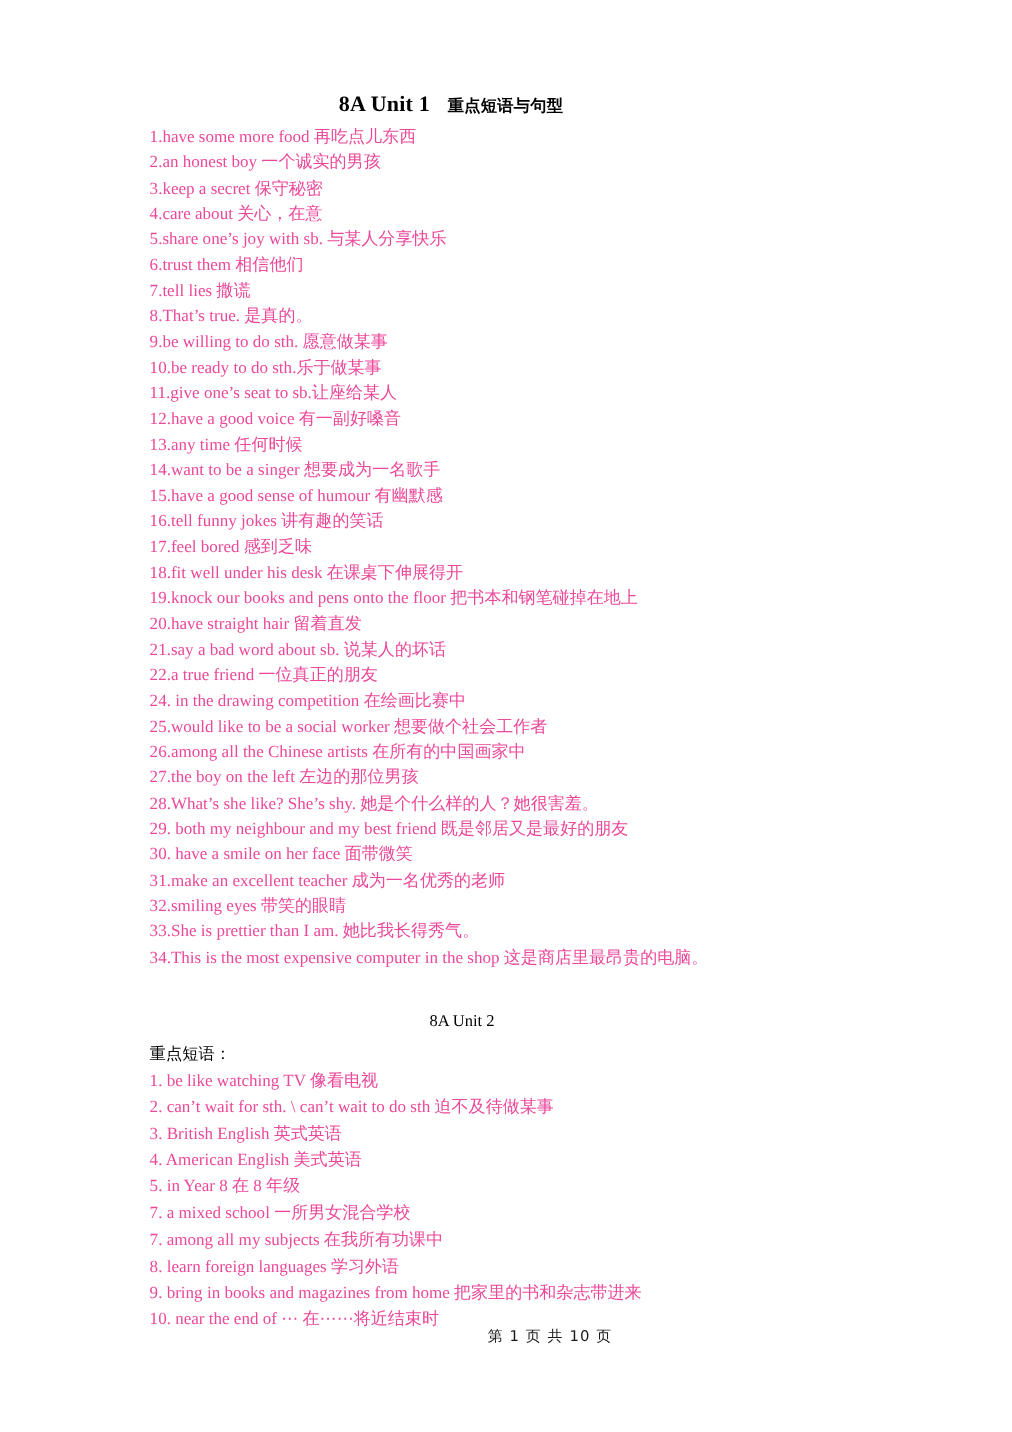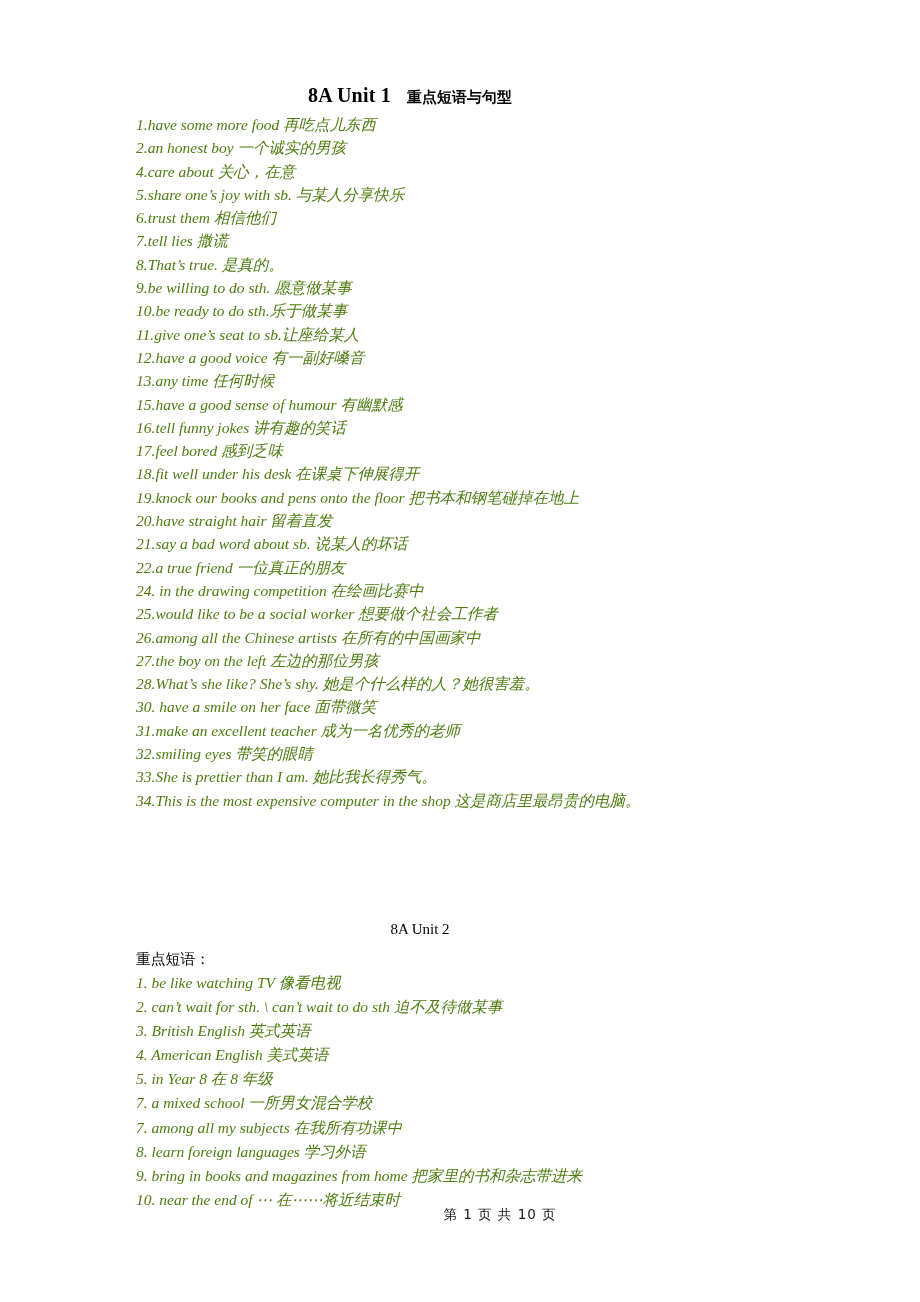--- a/index.html
+++ b/index.html
@@ -44,22 +44,21 @@
     position: absolute;
     left: 136px;
     margin: 0;
     padding: 0;
     list-style: none;
   }
   .list li {
     font-size: 15.5px;
     line-height: 23.3px;
     white-space: nowrap;
-    color: #4d7c0f;
-    font-style: italic;
+    color: #ec4899;
   }
   .list-unit1 { top: 113px; }
   .list-unit1 li { line-height: 23.3px; }
 
   
   .unit2-title {
     position: absolute;
     left: 0;
     top: 921px;
     width: 840px;
@@ -105,43 +104,46 @@
 
 <div class="page">
 
   <div class="unit1-title">
     <span>8A Unit 1</span><span class="sp2"></span><span class="cn">重点短语与句型</span>
   </div>
 
   <ul class="list list-unit1">
     <li>1.have some more food  再吃点儿东西</li>
     <li>2.an honest boy    一个诚实的男孩</li>
+    <li>3.keep a secret  保守秘密</li>
     <li>4.care about  关心，在意</li>
     <li>5.share one’s joy with sb.  与某人分享快乐</li>
     <li>6.trust them  相信他们</li>
     <li>7.tell lies  撒谎</li>
     <li>8.That’s true.  是真的。</li>
     <li>9.be willing to do sth.  愿意做某事</li>
     <li>10.be ready to do sth.乐于做某事</li>
     <li>11.give one’s seat to sb.让座给某人</li>
     <li>12.have a good voice  有一副好嗓音</li>
     <li>13.any time  任何时候</li>
+    <li>14.want to be a singer  想要成为一名歌手</li>
     <li>15.have a good sense of humour  有幽默感</li>
     <li>16.tell funny jokes  讲有趣的笑话</li>
     <li>17.feel bored  感到乏味</li>
     <li>18.fit well under his desk  在课桌下伸展得开</li>
     <li>19.knock our books and pens onto the floor  把书本和钢笔碰掉在地上</li>
     <li>20.have straight hair  留着直发</li>
     <li>21.say a bad word about sb.  说某人的坏话</li>
     <li>22.a true friend  一位真正的朋友</li>
     <li>24. in the drawing competition  在绘画比赛中</li>
     <li>25.would like to be a social worker  想要做个社会工作者</li>
     <li>26.among all the Chinese artists  在所有的中国画家中</li>
     <li>27.the boy on the left  左边的那位男孩</li>
     <li>28.What’s she like? She’s shy.  她是个什么样的人？她很害羞。</li>
+    <li>29. both my neighbour and my best friend  既是邻居又是最好的朋友</li>
     <li>30. have a smile on her face  面带微笑</li>
     <li>31.make an excellent teacher  成为一名优秀的老师</li>
     <li>32.smiling eyes  带笑的眼睛</li>
     <li>33.She is prettier than I am.  她比我长得秀气。</li>
     <li>34.This is the most expensive computer in the shop  这是商店里最昂贵的电脑。</li>
   </ul>
 
   <div class="unit2-title">8A Unit 2</div>
 
   <div class="phrases-label cn">重点短语：</div>

